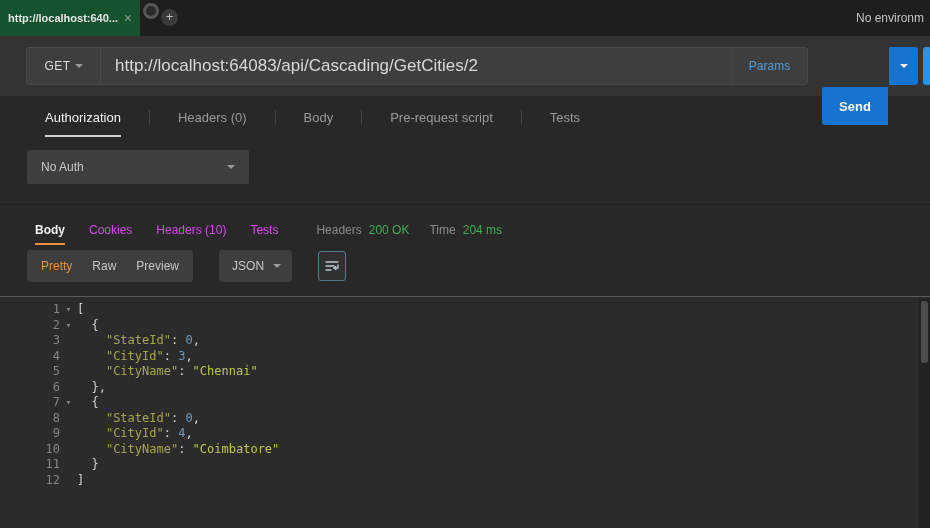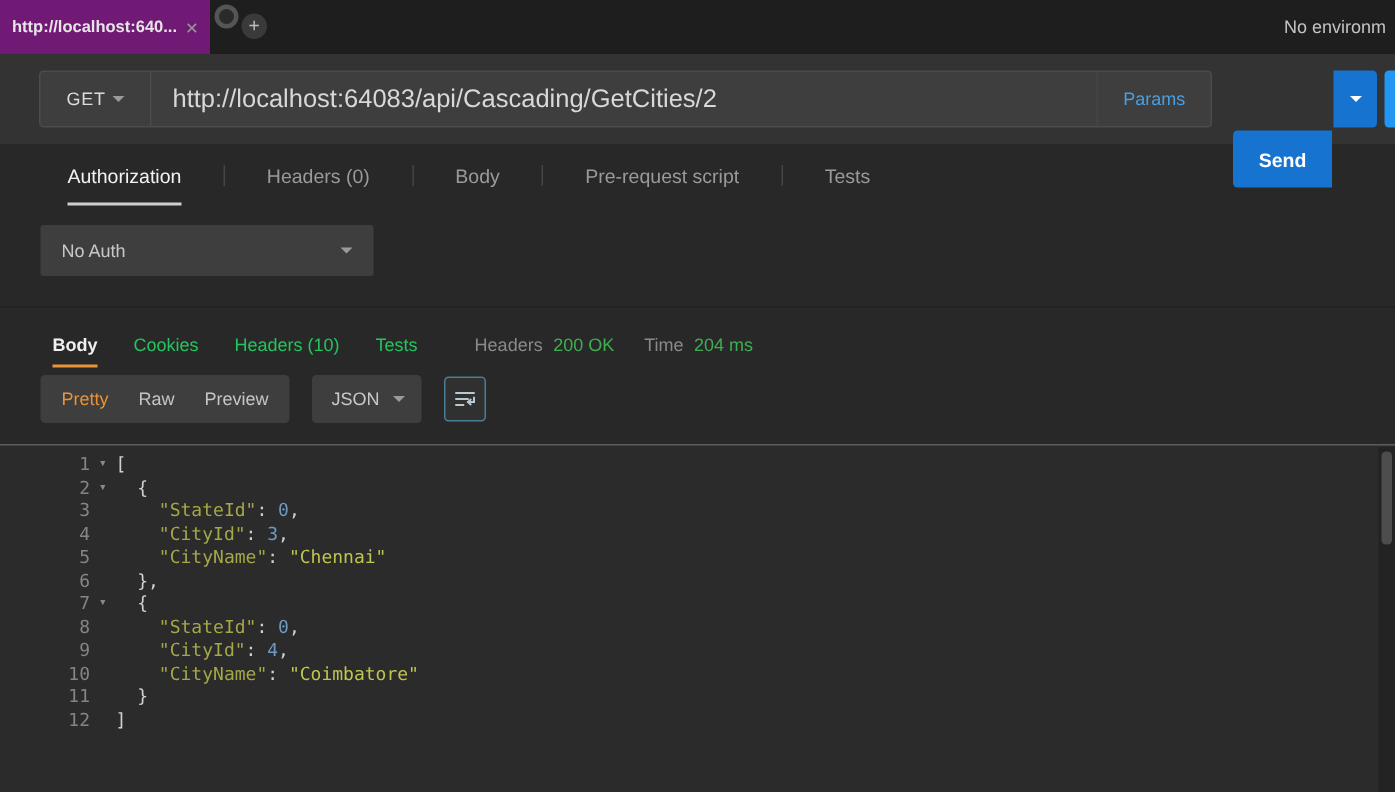--- a/index.html
+++ b/index.html
@@ -2,21 +2,21 @@
 <html><head>
 <meta charset="utf-8">
 <style>
   * { margin:0; padding:0; box-sizing:border-box; }
   html,body { width:930px; height:528px; overflow:hidden; background:#282828;
               font-family:"Liberation Sans", sans-serif; }
   .app { position:relative; width:930px; height:528px; background:#282828; overflow:hidden; }
 
   
   .tabbar { position:absolute; top:0; left:0; width:100%; height:36px; background:#1e1e1e; }
-  .tab { position:absolute; left:0; top:0; width:140px; height:36px; background:#701a75;
+  .tab { position:absolute; left:0; top:0; width:140px; height:36px; background:#14532d;
          display:flex; align-items:center; padding:0 8px; cursor:pointer; }
   .tab-title { color:#e6e6e6; font-size:11px; font-weight:bold; white-space:nowrap;
                overflow:hidden; flex:1; }
   .tab-close { color:#9a9a9a; font-size:14px; margin-left:6px; cursor:pointer; }
   .ring-icon { position:absolute; left:143px; top:3px; width:16px; height:16px;
                border:3px solid #555; border-radius:50%; background:#2a2a2a; }
   .plus-btn { position:absolute; left:161px; top:9px; width:17px; height:17px; border-radius:50%;
               background:#3a3a3a; color:#bdbdbd; font-size:13px; line-height:16px;
               text-align:center; cursor:pointer; }
   .env { position:absolute; right:0; top:0; height:36px; line-height:36px; color:#c4c4c4;
@@ -55,32 +55,32 @@
   
   .auth-select { position:absolute; top:150px; left:27px; width:222px; height:34px; background:#3e3e3e;
                  border-radius:2px; display:flex; align-items:center; padding:0 14px;
                  color:#c8c8c8; font-size:12px; cursor:pointer; }
   .auth-select .chev { margin-left:auto; }
   .section-divider { position:absolute; top:204px; left:0; width:100%; height:1px; background:#212121; }
 
   
   .resp-meta { position:absolute; top:218px; left:35px; right:10px; height:24px;
                display:flex; align-items:center; }
-  .resp-tab { font-size:12px; color:#22c55e; margin-right:24px; position:relative; cursor:pointer;
+  .resp-tab { font-size:12px; color:#d946ef; margin-right:24px; position:relative; cursor:pointer;
               white-space:nowrap; }
   .resp-tab.active { color:#f0f0f0; font-weight:bold; }
   .resp-tab.active::after { content:""; position:absolute; left:0; right:0; bottom:-8px;
                             height:2px; background:#e8923a; }
   .status-cluster { display:flex; align-items:center; margin-left:14px; }
   .status-cluster .lbl { color:#8a8a8a; font-size:12px; margin-right:7px; }
   .status-cluster .val { color:#3fae52; font-size:12px; margin-right:20px; }
 
   
   .view-row { position:absolute; top:258px; left:27px; height:16px; display:flex;
-              align-items:center; gap:15px;justify-content:space-between; }
+              align-items:center; gap:26px;justify-content:space-between; }
   .view-group { display:flex; align-items:center; background:#3e3e3e; border-radius:3px;
                 height:32px; padding:0 4px; }
   .view-mode { font-size:12px; color:#c6c6c6; padding:0 10px; cursor:pointer; white-space:nowrap; }
   .view-mode.active { color:#e8923a; }
   .format-select { display:flex; align-items:center; gap:9px; background:#3e3e3e; border-radius:3px;
                    height:32px; padding:0 11px 0 13px; color:#c8c8c8; font-size:12px; cursor:pointer; }
   .icon-btn { width:28px; height:30px; border:1px solid #4a7d96; border-radius:3px;
               display:flex; align-items:center; justify-content:center; cursor:pointer;
               background:#303030; }
 

